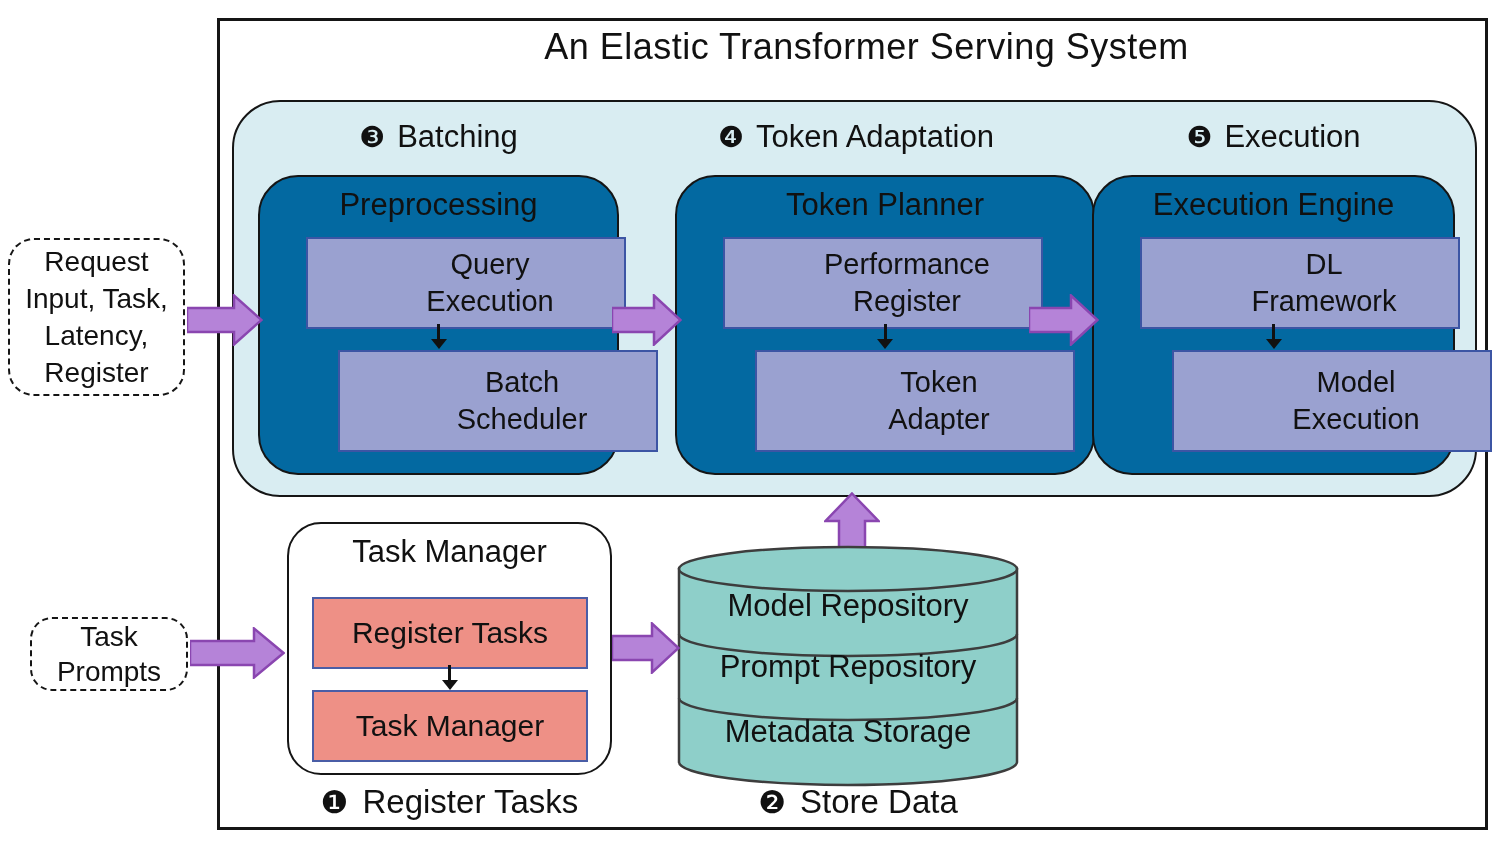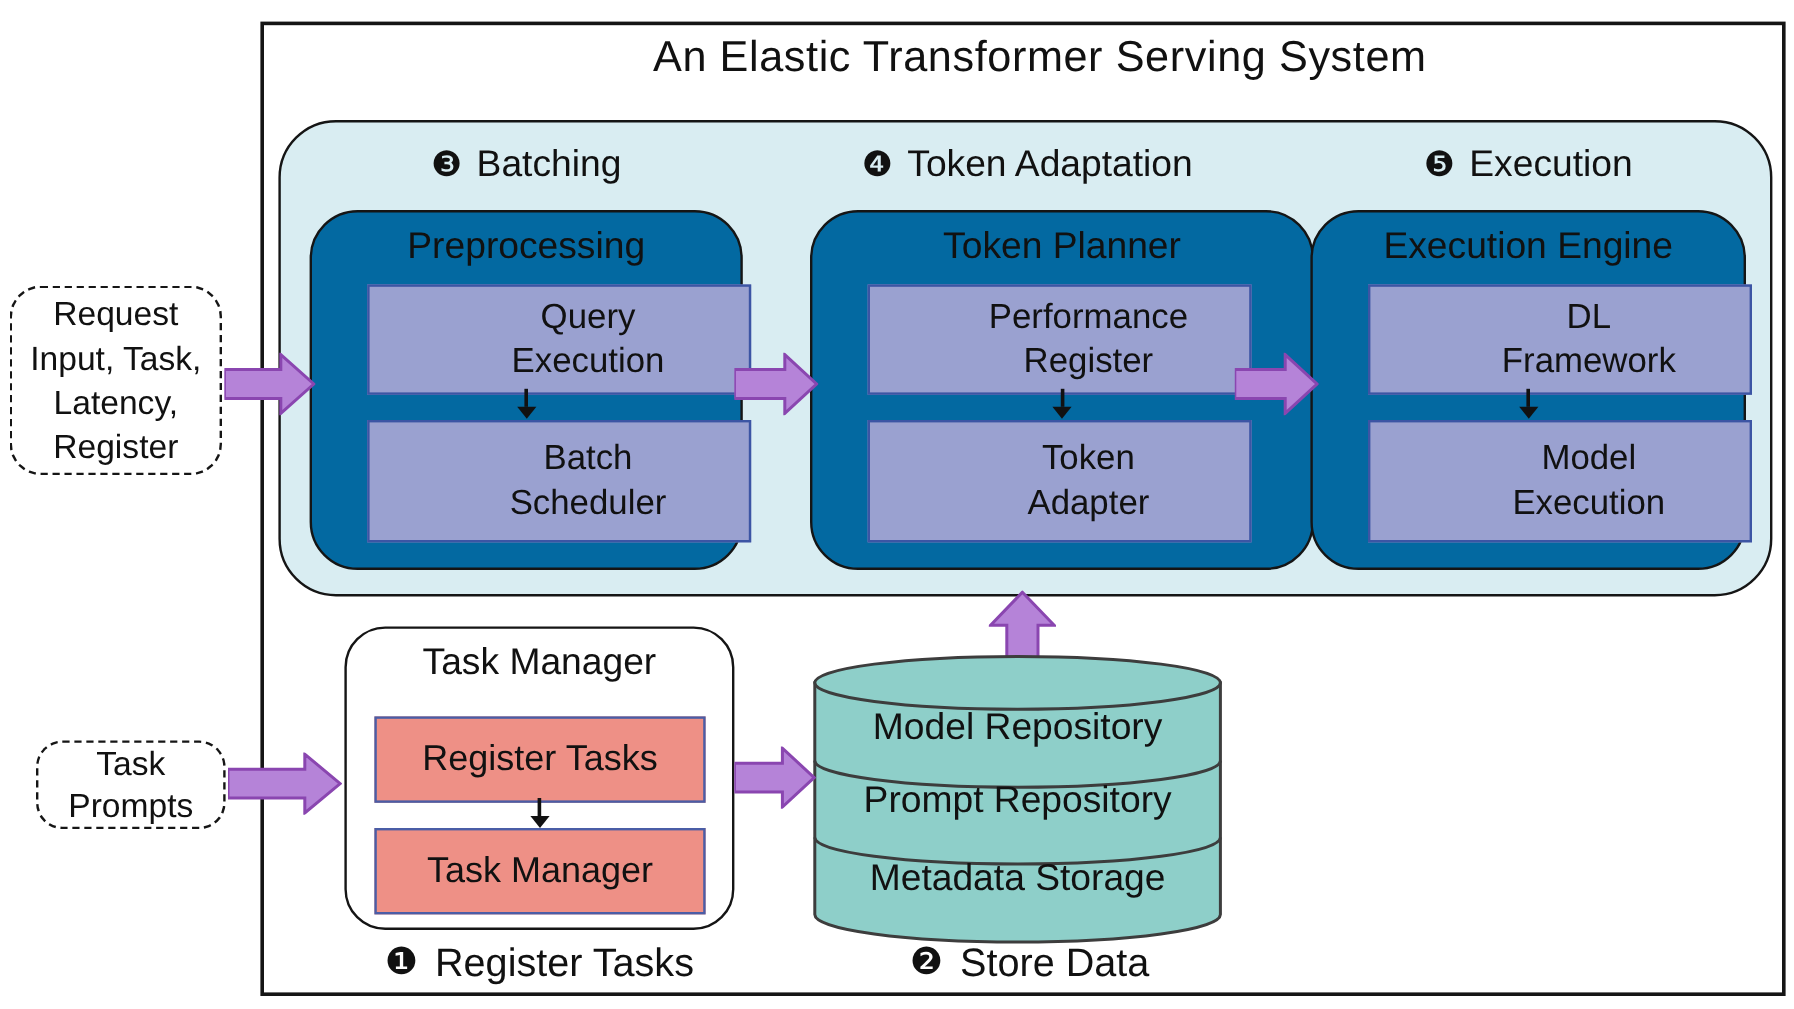--- a/index.html
+++ b/index.html
@@ -26,21 +26,21 @@
   .stage-box{top:175px;height:300px;background:#0369a1;border:2.5px solid #151515;border-radius:40px;z-index:2;}
   .sb-1{left:258px;width:361px;}
   .sb-2{left:675px;width:420px;}
   .sb-3{left:1092px;width:363px;}
   .container-title{position:absolute;top:10px;left:0;width:100%;text-align:center;font-size:31px;white-space:nowrap;}
 
   .module{position:absolute;left:46px;width:268px;background:var(--module-fill);border:2.2px solid var(--module-border);
           display:flex;flex-direction:column;align-items:center;justify-content:center;
           font-size:29px;line-height:37px;text-align:center;padding-left:48px;}
   .m1{top:60px;height:88px;}
-  .m2{top:173px;height:98px;}
+  .m2{top:173px;height:98px;margin-left:32px;}
 
   
   .down-connector{position:absolute;left:50%;transform:translateX(-50%);display:flex;flex-direction:column;align-items:center;}
   .dc-stage{top:147px;height:26px;}
   .dc-tm{top:141px;height:25px;}
   .down-connector .line{width:3px;height:15px;background:var(--connector-color);}
   .down-connector .head{width:0;height:0;border-left:8px solid transparent;border-right:8px solid transparent;border-top:10px solid var(--connector-color);}
 
   
   .dashed-box{border:2.5px dashed #151515;background:#ffffff;display:flex;flex-direction:column;align-items:center;justify-content:center;text-align:center;}

